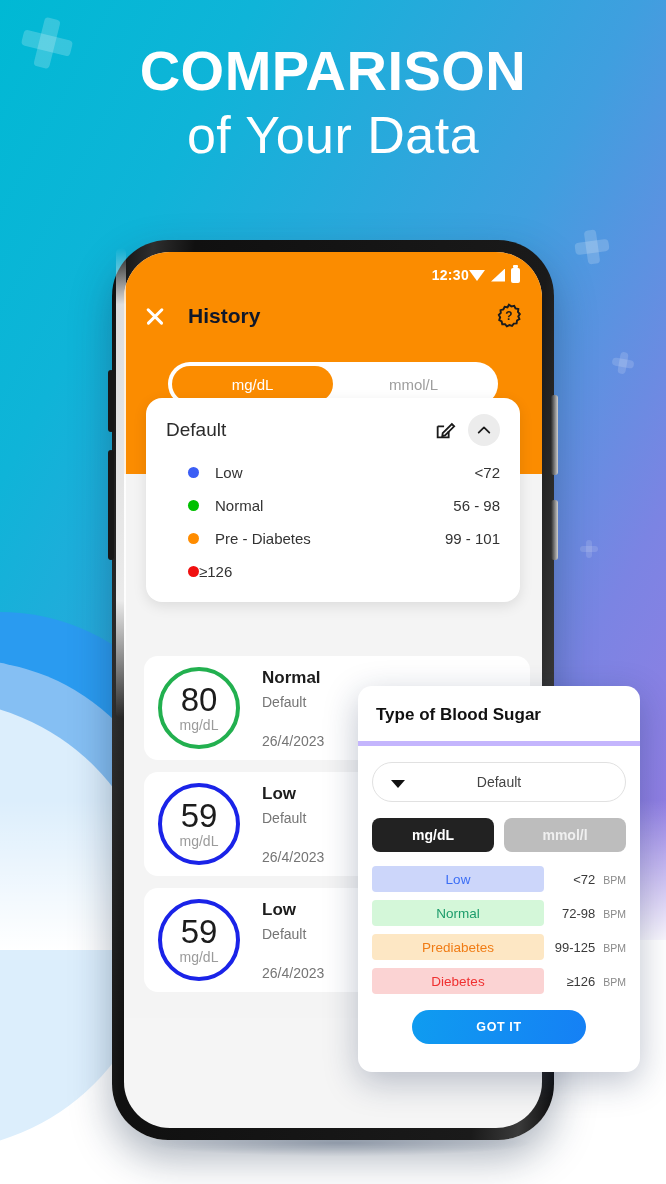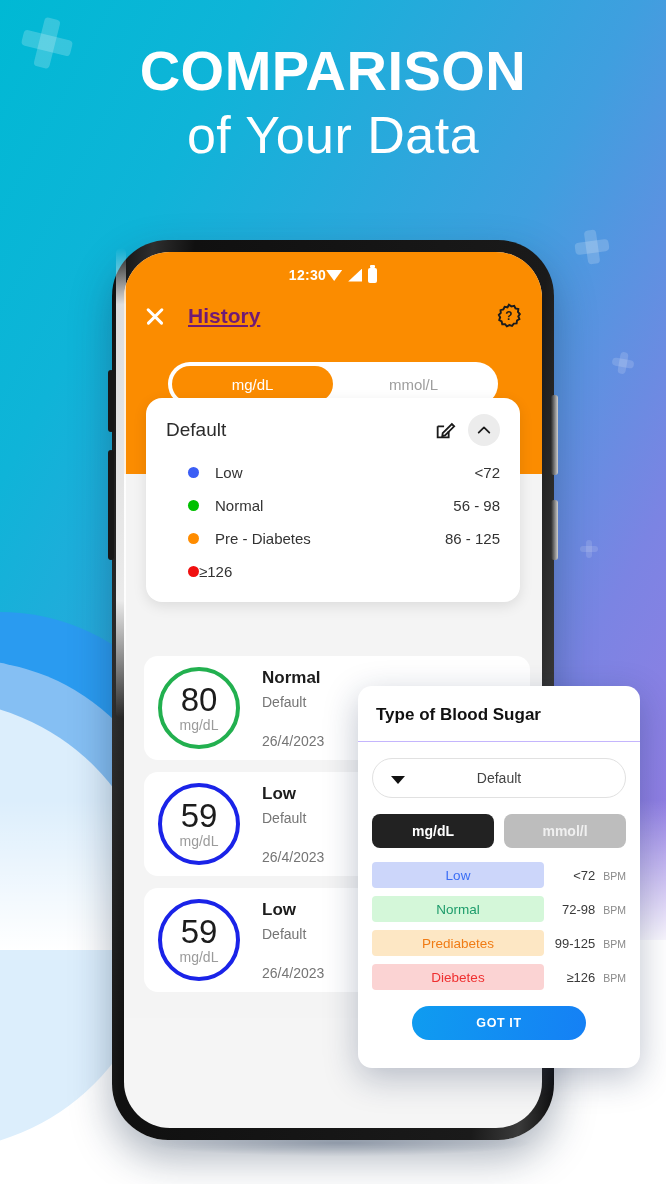--- a/index.html
+++ b/index.html
@@ -115,21 +115,21 @@
                  background: linear-gradient(90deg,#2a2a2a,#cfcfcf); }
 
   
   .app-top {
     background: #fb8c00;
     padding-top: 10px;
     position: relative;
   }
   .status-bar {
     height: 26px;
-    display: flex; align-items: center; justify-content: center;
+    display: flex; align-items: center; justify-content: flex-end;
     padding: 0 22px;
     color: #ffffff;
   }
   .status-time { font-size: 14px; font-weight: bold; letter-spacing: 0.3px; }
   .status-icons { display: flex; align-items: center; gap: 6px; }
   .ic-wifi {
     width: 16px; height: 12px;
     background: #ffffff;
     clip-path: polygon(0% 8%, 100% 8%, 50% 100%);
   }
@@ -144,22 +144,21 @@
   }
   .ic-battery::before {
     content: ""; position: absolute; left: 2px; top: -3px;
     width: 5px; height: 3px; background: #ffffff; border-radius: 1px;
   }
 
   .app-header {
     height: 56px;
     display: flex; align-items: center;
     padding: 0 20px;
-    color: #701a75;
-    text-decoration: underline;
+    color: #0f172a;
   }
   .close-x {
     width: 22px; height: 22px; position: relative; flex: 0 0 auto; cursor: pointer;
   }
   .close-x::before, .close-x::after {
     content: ""; position: absolute; left: 0; top: 10px;
     width: 22px; height: 2.6px; background: #ffffff; border-radius: 2px;
   }
   .close-x::before { transform: rotate(45deg); }
   .close-x::after  { transform: rotate(-45deg); }
@@ -255,21 +254,21 @@
     width: 282px;
     background: #ffffff;
     border-radius: 14px;
     box-shadow: 0 10px 34px rgba(20,40,80,0.28);
     z-index: 40;
     padding-bottom: 16px;
   }
   .dlg-title {
     font-size: 17px; font-weight: bold; color: #111111;
     padding: 19px 18px 16px 18px;
-    border-bottom: 1px solid #c4b5fd;
+    border-bottom: 5px solid #c4b5fd;
   }
   .dlg-select {
     margin: 16px 14px 0 14px;
     height: 40px;
     border: 1px solid #e1e1e1;
     border-radius: 20px;
     display: flex; align-items: center;
     position: relative;
     cursor: pointer;
   }
@@ -406,21 +405,21 @@
             <span class="legend-range">&lt;72</span>
           </div>
           <div class="legend-row">
             <span class="dot" style="background:#00c000"></span>
             <span class="legend-label">Normal</span>
             <span class="legend-range">56 - 98</span>
           </div>
           <div class="legend-row">
             <span class="dot" style="background:#ff8c00"></span>
             <span class="legend-label">Pre - Diabetes</span>
-            <span class="legend-range">86 - 125</span>
+            <span class="legend-range">99 - 101</span>
           </div>
           <div class="legend-row">
             <span class="dot" style="background:#f01010"></span>
             <span class="legend-range">≥126</span>
           </div>
         </div>
       </div>
 
       <div class="history-list">
 

